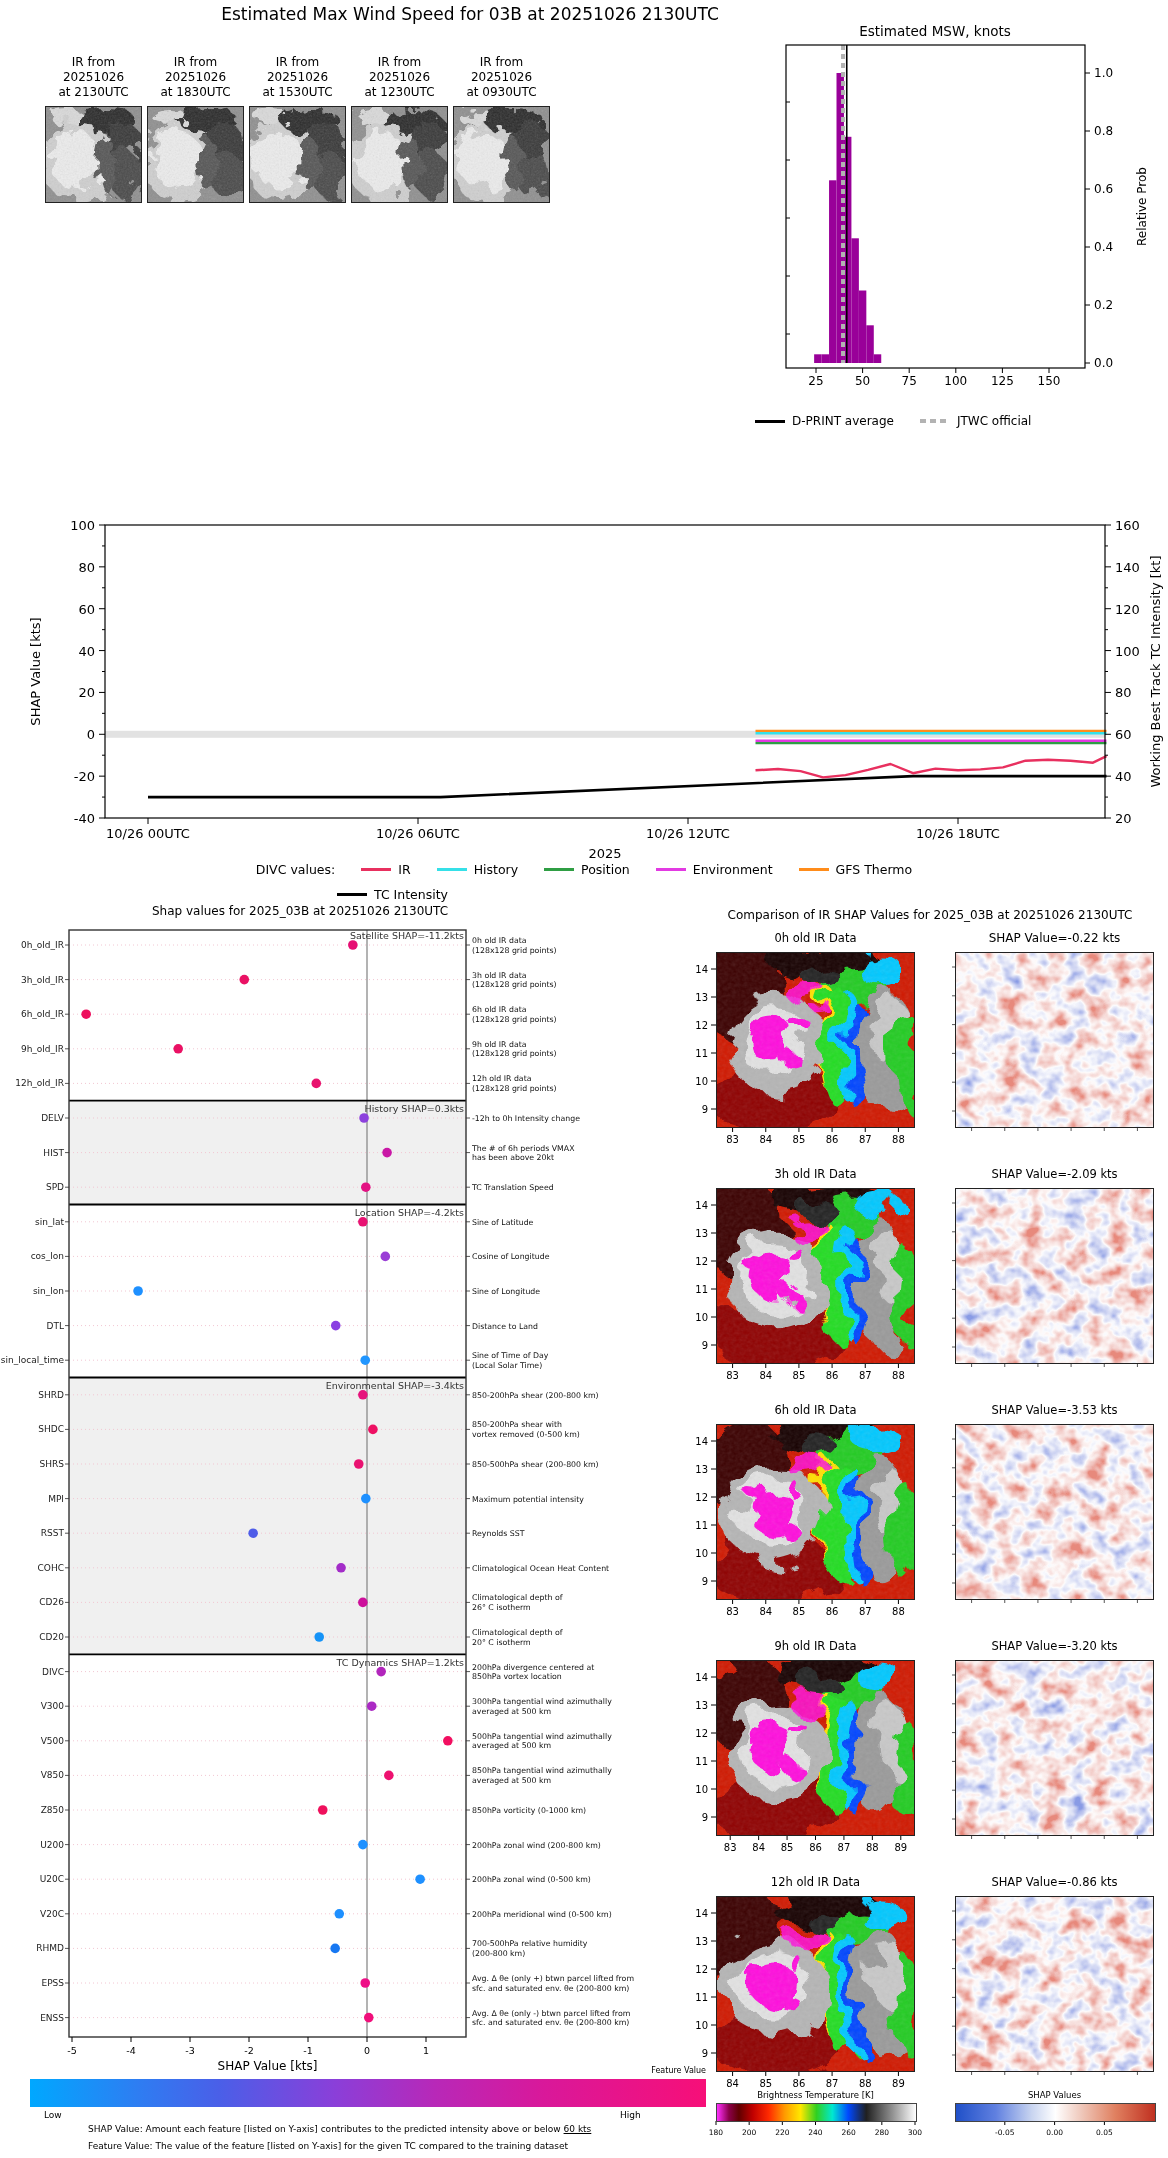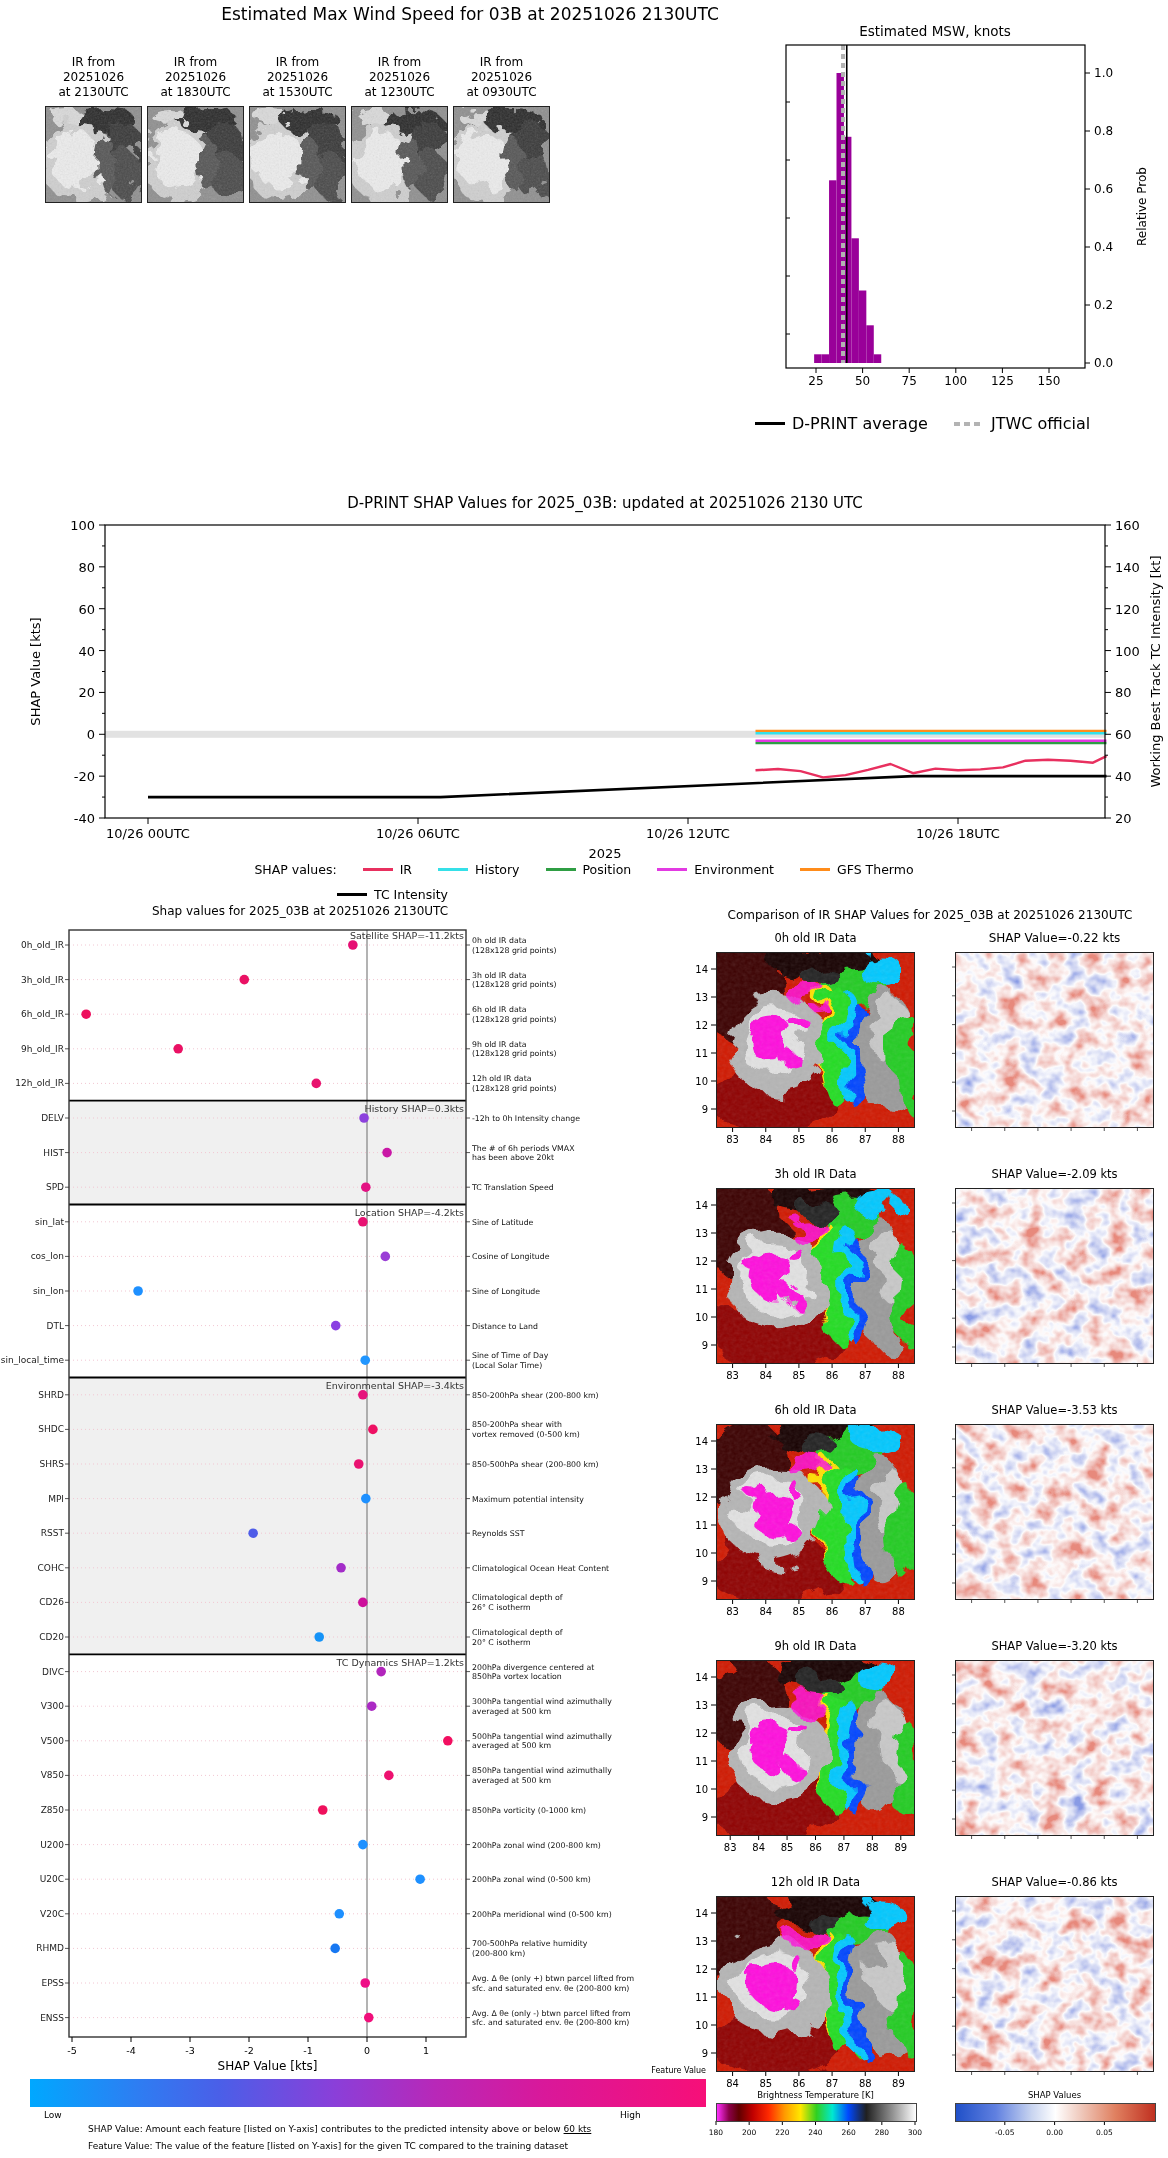--- a/index.html
+++ b/index.html
@@ -566,35 +566,34 @@
       <line x1="1054.6" y1="2121" x2="1054.6" y2="2125" stroke="#000"></line>
       <text x="1054.6" y="2135" font-size="7.5" fill="#000" text-anchor="middle">0.00</text>
       <line x1="1104.3999999999999" y1="2121" x2="1104.3999999999999" y2="2125" stroke="#000"></line>
       <text x="1104.3999999999999" y="2135" font-size="7.5" fill="#000" text-anchor="middle">0.05</text>
     </svg>
 
   <div class="abs ctr" id="main-title" style="left:60px;top:4px;width:820px;font-size:17px;">Estimated Max Wind Speed for 03B at 20251026 2130UTC</div>
 
   <div class="abs ctr" style="left:770px;top:23px;width:330px;font-size:13.5px;">Estimated MSW, knots</div>
 
-  <div class="abs" style="left:755px;top:414px;width:410px;display:flex;gap:26px;align-items:center;font-size:16px;">
+  <div class="abs" style="left:755px;top:414px;width:410px;display:flex;gap:26px;align-items:center;font-size:12px;">
     <span class="legend-item">
       <span class="legend-swatch" style="background:#000;"></span>
       <span>D-PRINT average</span>
     </span>
     <span class="legend-item">
       <span class="legend-swatch" style="height:4px;background:repeating-linear-gradient(90deg,#b3b3b3 0 6px,transparent 6px 10px);"></span>
       <span>JTWC official</span>
     </span>
   </div>
 
-  <div class="abs ctr" style="left:105px;top:494px;width:1000px;font-size:15px;">D-PRINT SHAP Values for 2025_03B: updated at 20251026 2130 UTC</div>
 
   <div class="abs" id="ts-legend-row1" style="left:0;top:862px;width:1168px;display:flex;justify-content:center;gap:26px;align-items:center;font-size:12.5px;">
-    <span>SHAP values:</span>
+    <span>DIVC values:</span>
   <span class="legend-item">
         <span class="legend-swatch" style="background:#e8305f;"></span>
         <span>IR</span>
       </span>
       <span class="legend-item">
         <span class="legend-swatch" style="background:#35e0e8;"></span>
         <span>History</span>
       </span>
       <span class="legend-item">
         <span class="legend-swatch" style="background:#2f9e44;"></span>

